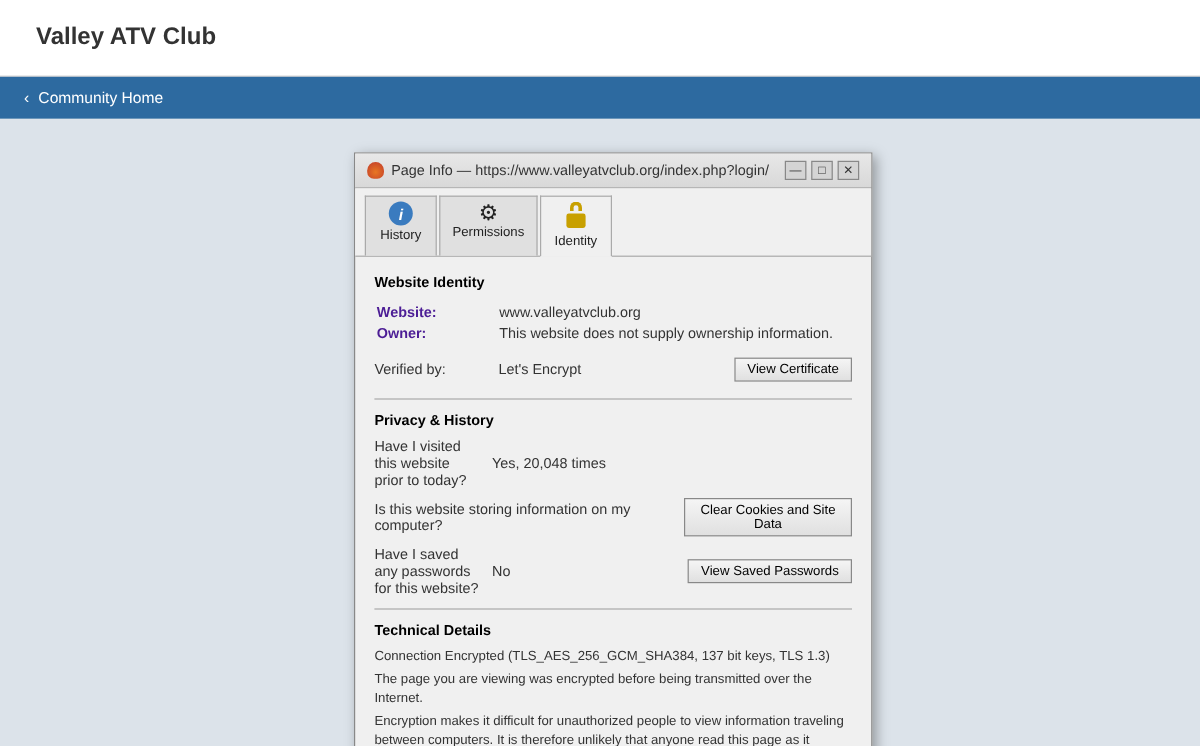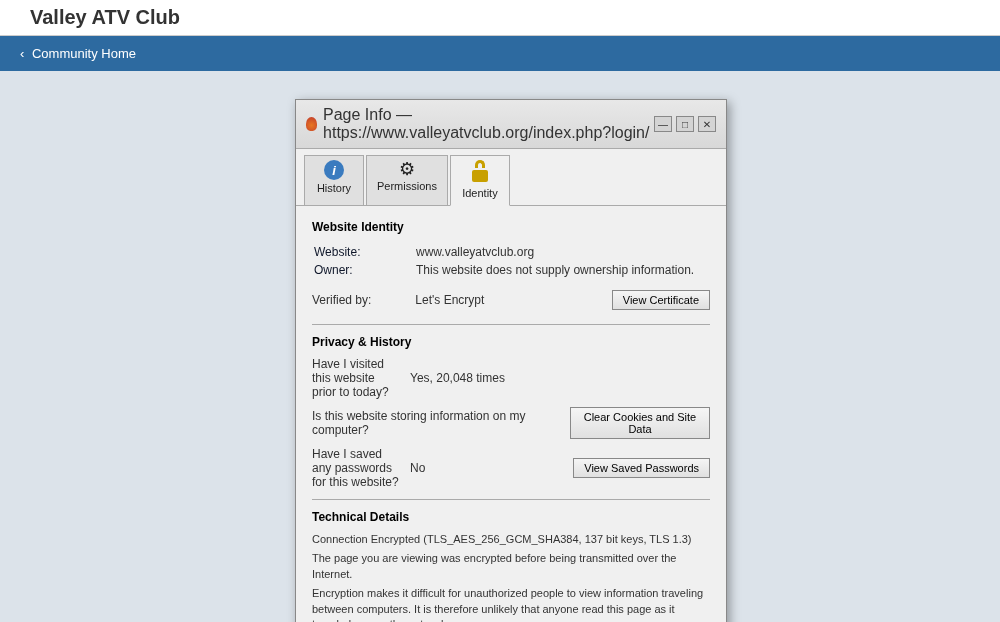--- a/index.html
+++ b/index.html
@@ -8,21 +8,21 @@
       background-color: #dce3ea;
       width: 1000px;
       height: 622px;
       overflow: hidden;
       position: relative;
     }
 
     
     .site-header {
       background-color: #fff;
-      padding: 6px 30px;
+      padding: 20px 30px;
       font-size: 20px;
       font-weight: bold;
       color: #333;
       border-bottom: 1px solid #ccc;
     }
 
     
     .site-nav {
       background-color: #2d6aa0;
       padding: 10px 20px;
@@ -61,21 +61,21 @@
       border-bottom: 1px solid #aaa;
       padding: 6px 10px;
       display: flex;
       align-items: center;
       justify-content: space-between;
     }
     .dialog-title-left {
       display: flex;
       align-items: center;
       gap: 6px;
-      font-size: 16px;
+      font-size: 12px;
       color: #333;
     }
     .dialog-title-controls {
       display: flex;
       gap: 4px;
     }
     .title-btn {
       width: 18px;
       height: 16px;
       background: #d4d4d4;
@@ -139,22 +139,22 @@
       width: 100%;
       margin-bottom: 10px;
       font-size: 12px;
     }
     .info-table td {
       vertical-align: top;
       padding: 1px 0;
     }
     .info-table td:first-child {
       width: 100px;
-      color: #0f172a;
-      font-weight: normal;
+      color: #4c1d95;
+      font-weight: bold;
     }
     .info-table td:nth-child(2) {
       color: #333;
     }
 
     .verified-row {
       display: flex;
       align-items: center;
       justify-content: space-between;
       margin-bottom: 14px;

